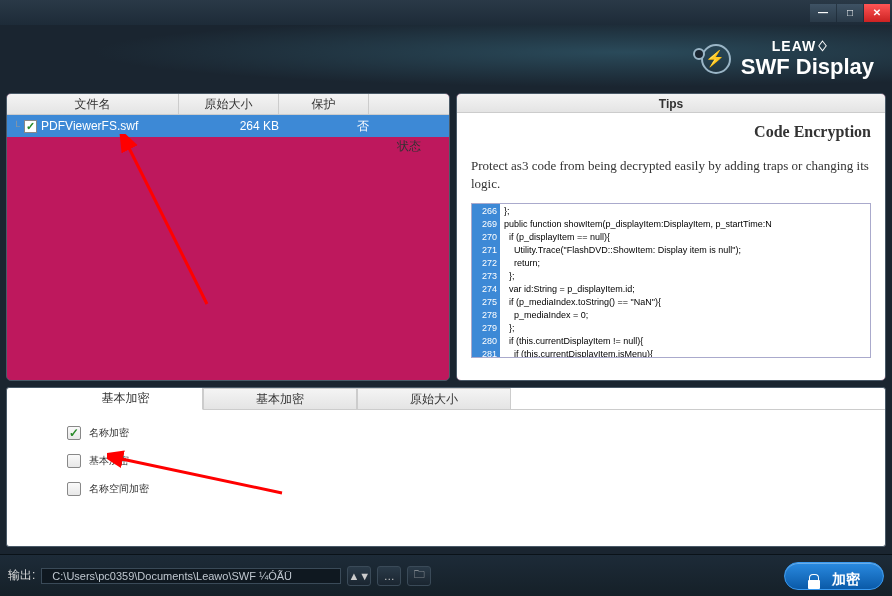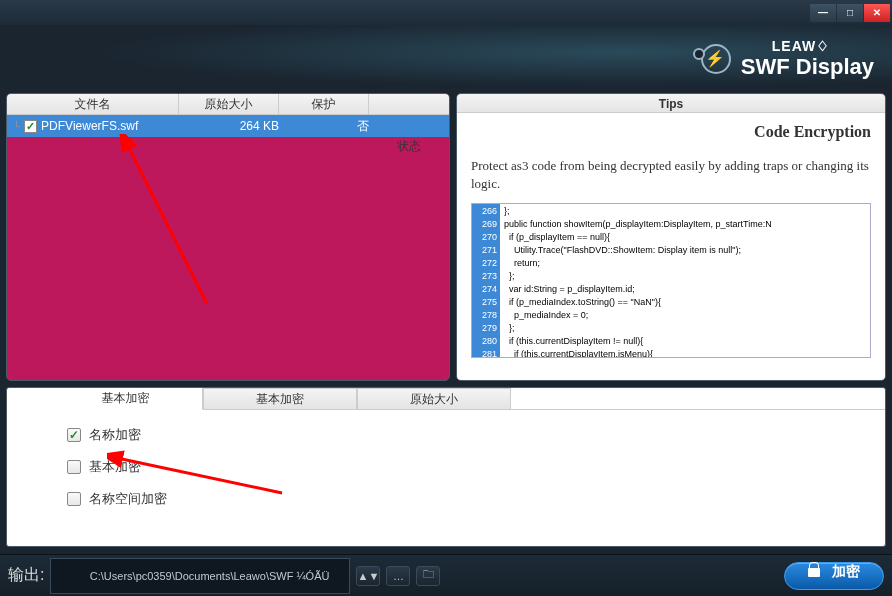--- a/index.html
+++ b/index.html
@@ -56,32 +56,32 @@
 .arrow { position: absolute; pointer-events: none; }
 
 
 .botpanel { margin: 6px; background: #fff; border: 1px solid #4a5a68; border-radius: 3px; height: 160px; position: relative; padding-left: 42px; }
 .tabs { display: flex; height: 22px; }
 .tab { width: 154px; text-align: center; font-size: 12px; line-height: 21px; border: 1px solid #ccc; background: linear-gradient(#f4f4f4, #e4e4e4); border-bottom: 1px solid #ccc; cursor: pointer; color: #333; }
 .tab.active { background: #fff; border-bottom-color: #fff; }
 .tab:first-child { border-left: none; border-top: none; }
 .tabfill { flex: 1; border-bottom: 1px solid #ccc; }
 
-.options { padding: 16px 18px; display: flex; flex-direction: column; gap: 14px; font-size: 13px; color: #333; }
+.options { padding: 16px 18px; display: flex; flex-direction: column; gap: 14px; font-size: 10px; color: #333; }
 .opt { display: flex; align-items: center; gap: 8px; }
 .chkbox { width: 14px; height: 14px; border: 1px solid #888; background: linear-gradient(#fafafa, #e8e8e8); display: inline-flex; align-items: center; justify-content: center; border-radius: 2px; cursor: pointer; }
 .chkbox.on:after { content: "✓"; color: #2a8a2a; font-size: 12px; font-weight: bold; }
 
 
 .footer { position: absolute; bottom: 0; left: 0; right: 0; height: 42px; background: linear-gradient(#1d2b38, #152028); display: flex; align-items: center; padding: 0 8px; gap: 6px; border-top: 1px solid #0a1218; }
-.footer label { color: #ddd; font-size: 16px; }
-.pathinput { flex: 0 0 300px; height: 36px; background: #0f1820; border: 1px solid #3a4a58; color: #c0c8d0; font-size: 11px; padding: 0 20px; text-align: right; }
+.footer label { color: #ddd; font-size: 12px; }
+.pathinput { flex: 0 0 300px; height: 16px; background: #0f1820; border: 1px solid #3a4a58; color: #c0c8d0; font-size: 11px; padding: 0 10px; }
 .iconbtn { width: 24px; height: 20px; background: linear-gradient(#2a3a48, #1a2530); border: 1px solid #3a4a58; border-radius: 3px; display: flex; align-items: center; justify-content: center; color: #ccc; cursor: pointer; font-size: 11px; }
 .spacer { flex: 1; }
-.encryptbtn { width: 100px; height: 28px; background: linear-gradient(#2a8ae0, #0a5aa8); border: 1px solid #3a9af0; border-radius: 14px; display: flex; align-items: flex-start; justify-content: center; gap: 12px; color: #fff; font-size: 14px; font-weight: bold; cursor: pointer; box-shadow: inset 0 1px 0 rgba(255,255,255,0.3); }
+.encryptbtn { width: 100px; height: 28px; background: linear-gradient(#2a8ae0, #0a5aa8); border: 1px solid #3a9af0; border-radius: 14px; display: flex; align-items: flex-end; justify-content: center; gap: 12px; color: #fff; font-size: 14px; font-weight: bold; cursor: pointer; box-shadow: inset 0 1px 0 rgba(255,255,255,0.3); }
 .lockicn { width: 12px; height: 14px; position: relative; }
 .lockicn:before { content: ""; position: absolute; width: 8px; height: 6px; border: 1.5px solid #fff; border-bottom: none; border-radius: 4px 4px 0 0; left: 0.5px; top: -1px; }
 .lockicn:after { content: ""; position: absolute; width: 12px; height: 9px; background: #fff; border-radius: 1px; bottom: 0; }
 </style>
 </head>
 <body>
 
 <div class="titlebar">
   <div class="winbtn min">
       <span>—</span>

